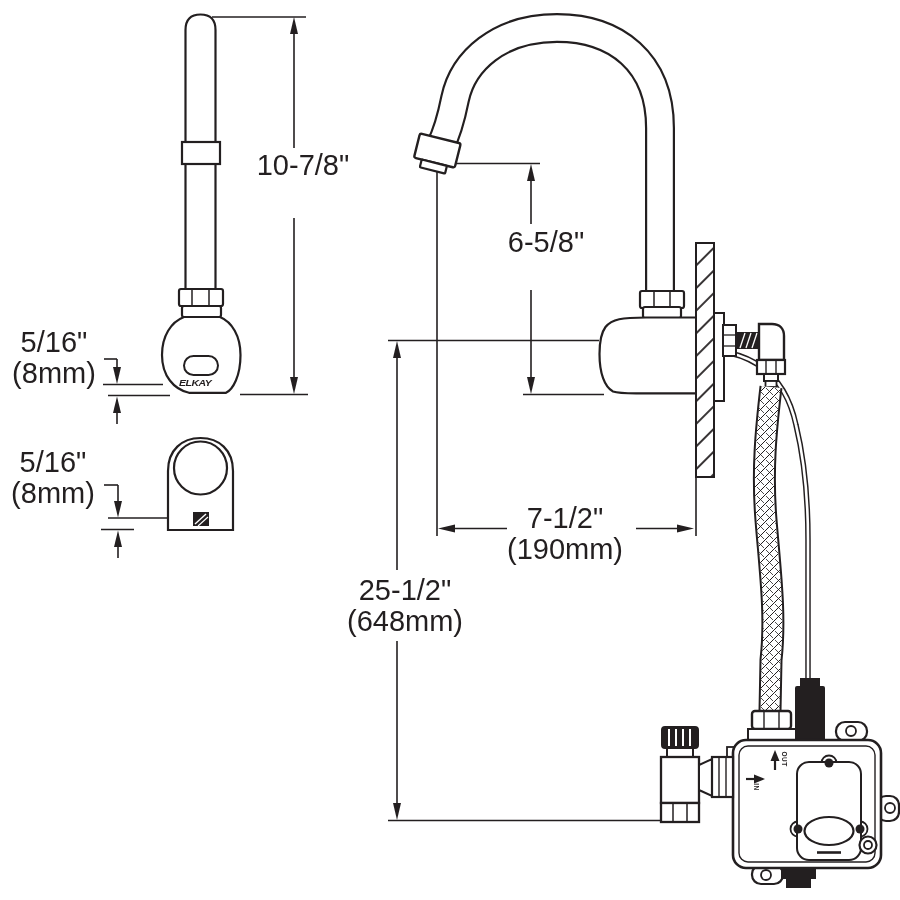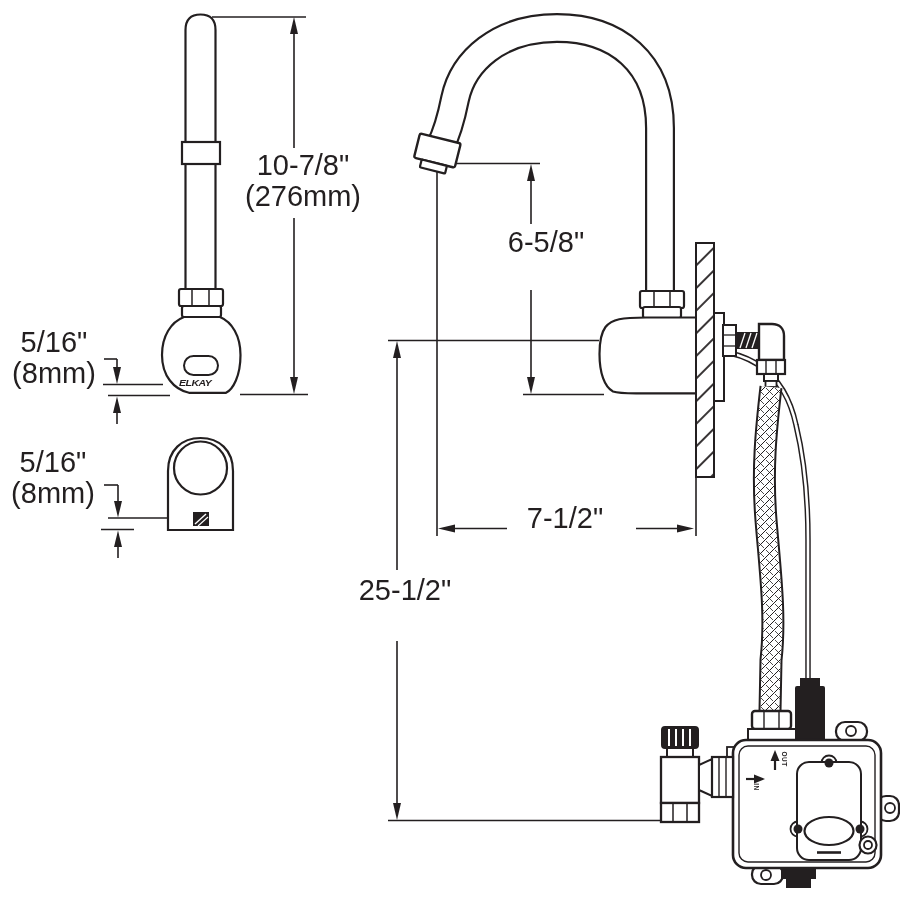--- a/index.html
+++ b/index.html
@@ -232,43 +232,44 @@
     <line x1="719" y1="758" x2="719" y2="796" stroke-width="1.4"></line>
     <line x1="726" y1="758" x2="726" y2="796" stroke-width="1.4"></line>
     <rect x="661" y="803" width="38" height="19" stroke-width="2.3"></rect>
     <line x1="673" y1="804" x2="673" y2="821" stroke-width="1.5"></line>
     <line x1="687" y1="804" x2="687" y2="821" stroke-width="1.5"></line>
   </g>
 </svg>
 
 <div class="dim-label" style="left:303px;top:150px;">
   <div>10-7/8"</div>
-  <div>(276mm)</div>
 </div>
 
 <div class="dim-label" style="left:54px;top:327px;">
   <div>5/16"</div>
   <div>(8mm)</div>
 </div>
 
 <div class="dim-label" style="left:53px;top:447px;">
   <div>5/16"</div>
   <div>(8mm)</div>
 </div>
 
 <div class="dim-label" style="left:546px;top:227px;">
   <div>6-5/8"</div>
 </div>
 
 <div class="dim-label" style="left:565px;top:503px;">
   <div>7-1/2"</div>
+  <div>(190mm)</div>
 </div>
 
 <div class="dim-label" style="left:405px;top:575px;">
   <div>25-1/2"</div>
+  <div>(648mm)</div>
 </div>
 
 <div class="brand" style="left:179px;top:377px;">ELKAY</div>
 
 <div class="port-label" style="left:784px;top:759px;">OUT</div>
 <div class="port-label" style="left:756px;top:787px;">IN</div>
 
 </div>
 
 </body></html>

